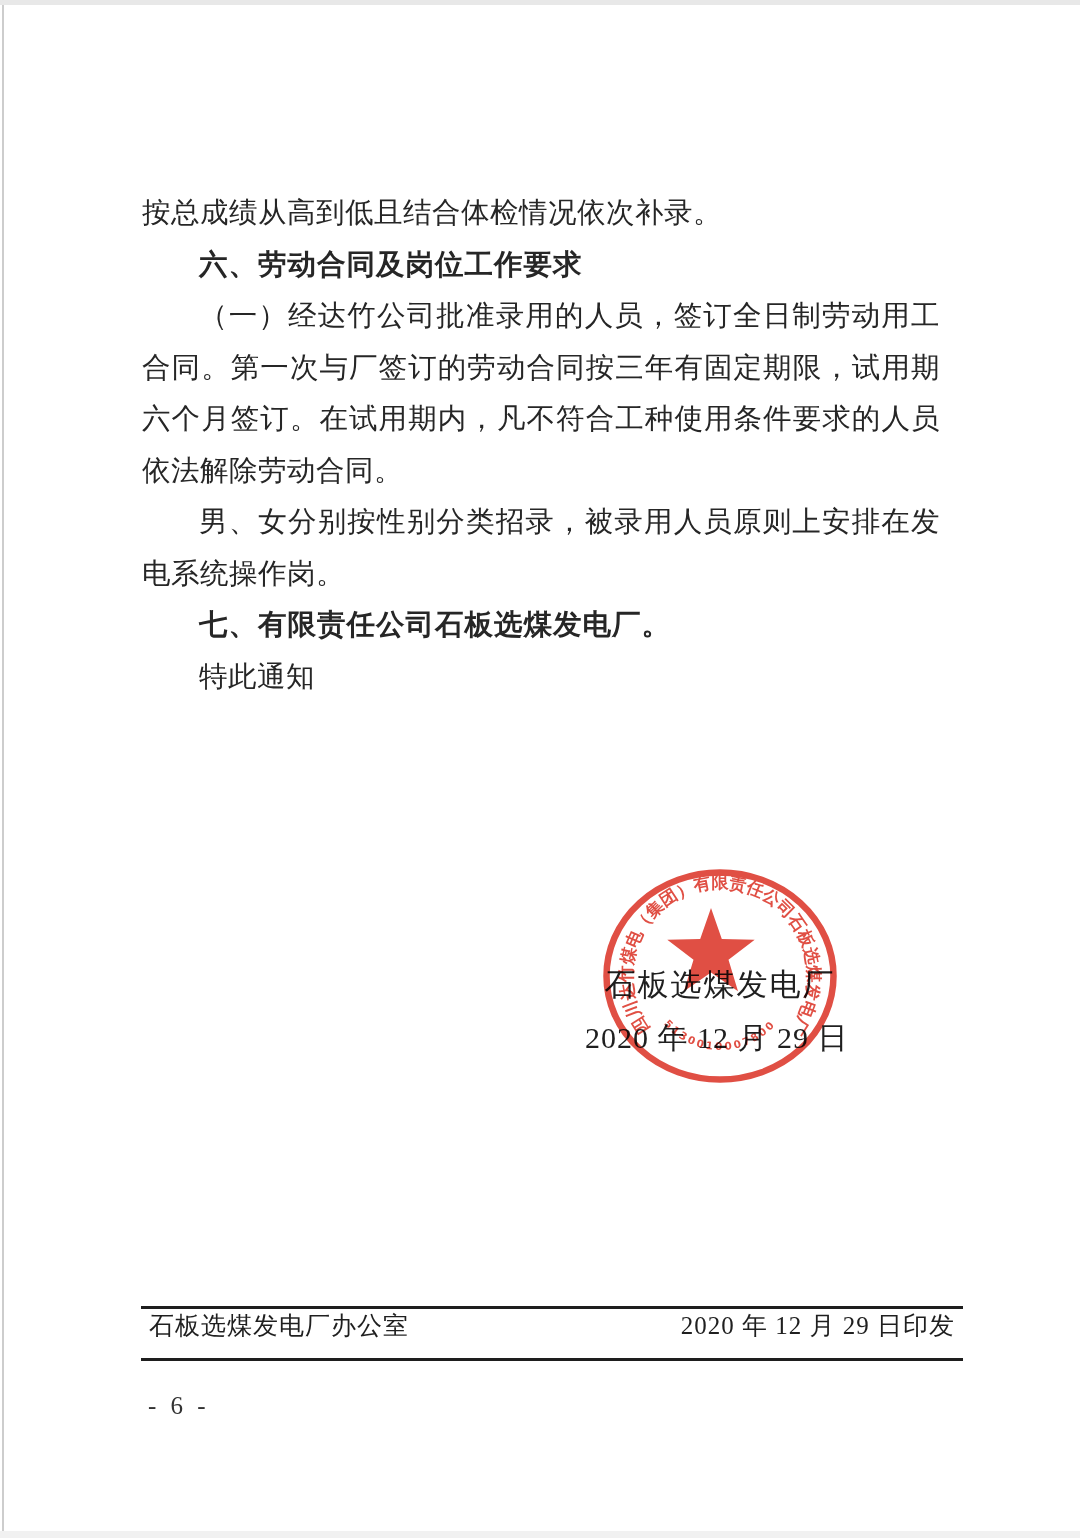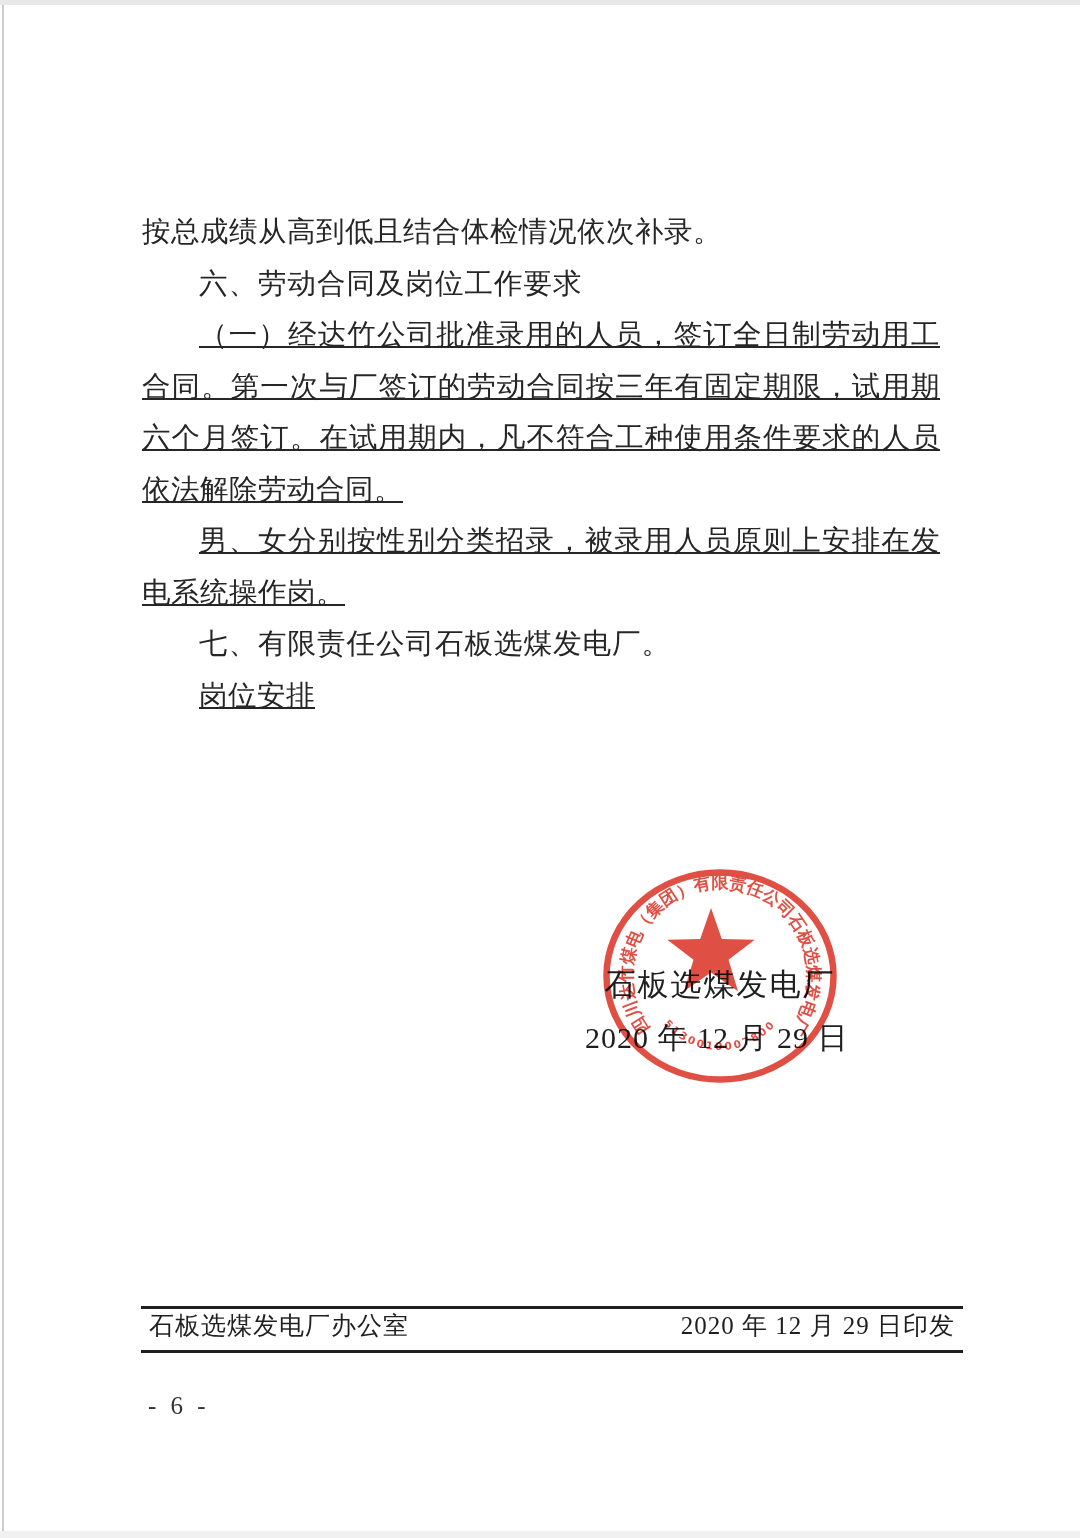--- a/index.html
+++ b/index.html
@@ -11,31 +11,31 @@
     color: #262626;
     overflow: hidden;
   }
   
   .scan-top    { position:absolute; top:0; left:0; right:0; height:5px; background:#e8e8e8; }
   .scan-left   { position:absolute; top:5px; bottom:0; left:2px; width:2px; background:#cdcdcd; }
   .scan-bottom { position:absolute; bottom:0; left:0; right:0; height:7px; background:#f1f1f1; }
 
   
   .content {
-    position:absolute; left:142px; top:206px; width:798px;
+    position:absolute; left:142px; top:187px; width:798px;
     font-size:28.5px; line-height:51.5px;
     text-align: justify;
     letter-spacing: 0.5px;
   }
   .content p { margin:0; padding:0; }
-  .indent  { text-indent:2em;text-decoration:underline; }
+  .indent  { text-indent:2em; }
   .heading {
     text-indent:2em;
     font-family:"DejaVu Sans","Liberation Sans",sans-serif;
-    font-weight:400;
+    font-weight:700;
     letter-spacing:1px;
   }
 
   
   .sign-org {
     position:absolute; left:600px; top:964px; width:240px;
     text-align:center; font-size:31px; letter-spacing:2px;
     color:#1f1f1f; white-space:nowrap;
   }
   .sign-date {
@@ -59,42 +59,42 @@
     font-family:"DejaVu Sans","Liberation Sans",sans-serif;
     font-size:10.5px; font-weight:700; letter-spacing:2.5px;
   }
 
   
   .footer-bar {
     position:absolute; left:141px; top:1306px; width:806px;
     border-top:3px solid #1e1e1e; border-bottom:3px solid #1e1e1e;
     height:30px; box-sizing:content-box;
     display:flex; justify-content:space-between; align-items:center;
-    padding:1px 8px 10px 8px;
+    padding:1px 8px 18px 8px;
     font-size:25px; color:#1f1f1f; letter-spacing:1px;
   }
   .page-number {
     position:absolute; left:148px; top:1392px;
     font-size:25px; letter-spacing:4px; color:#333333;
   }
 </style>
 </head>
 <body>
 
 <div class="scan-top"></div>
 <div class="scan-left"></div>
 <div class="scan-bottom"></div>
 
 <main class="content">
   <p class="plain">按总成绩从高到低且结合体检情况依次补录。</p>
   <p class="heading">六、劳动合同及岗位工作要求</p>
   <p class="indent">（一）经达竹公司批准录用的人员，签订全日制劳动用工合同。第一次与厂签订的劳动合同按三年有固定期限，试用期六个月签订。在试用期内，凡不符合工种使用条件要求的人员依法解除劳动合同。</p>
   <p class="indent">男、女分别按性别分类招录，被录用人员原则上安排在发电系统操作岗。</p>
   <p class="heading">七、有限责任公司石板选煤发电厂。</p>
-  <p class="indent">岗位安排</p>
+  <p class="indent">特此通知</p>
 </main>
 
 <div class="sign-org">石板选煤发电厂</div>
 <div class="sign-date">2020 年 12 月 29 日</div>
 
 <svg class="seal" viewBox="0 0 240 220" aria-hidden="true">
   <ellipse cx="120" cy="110" rx="113.5" ry="103.5" fill="none" stroke="#dd3b2f" stroke-width="6.5"></ellipse>
   <path id="sealRingPath" d="M 50.7 164.2 A 88 88 0 1 1 189.3 164.2" fill="none"></path>
   <text class="ring-text" fill="#dd3b2f" text-anchor="middle">
     <textPath href="#sealRingPath" startOffset="50%">四川达竹煤电（集团）有限责任公司石板选煤发电厂</textPath>

